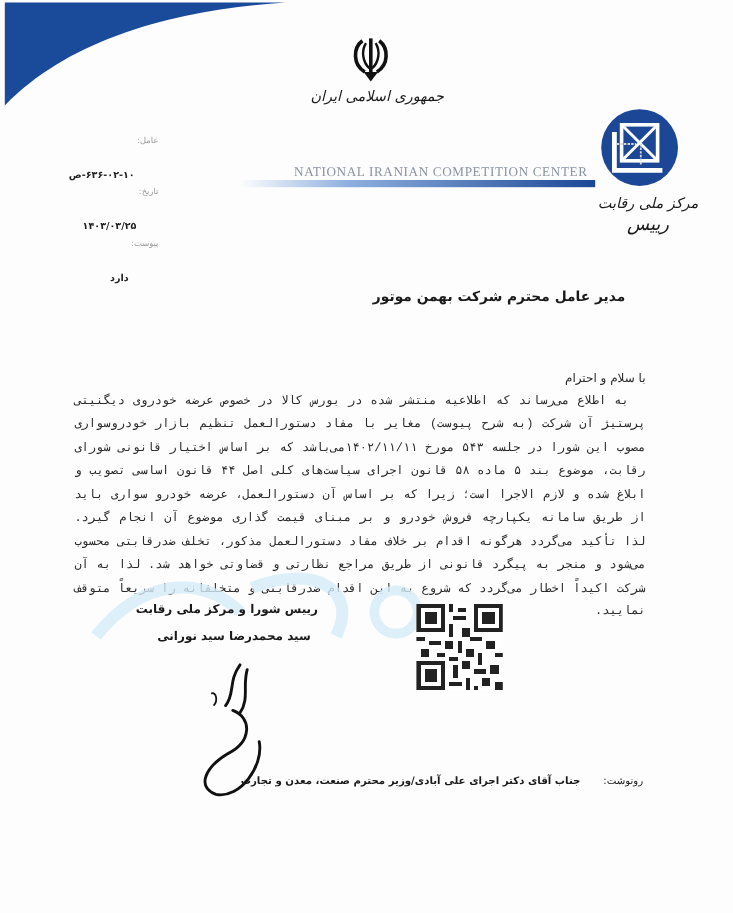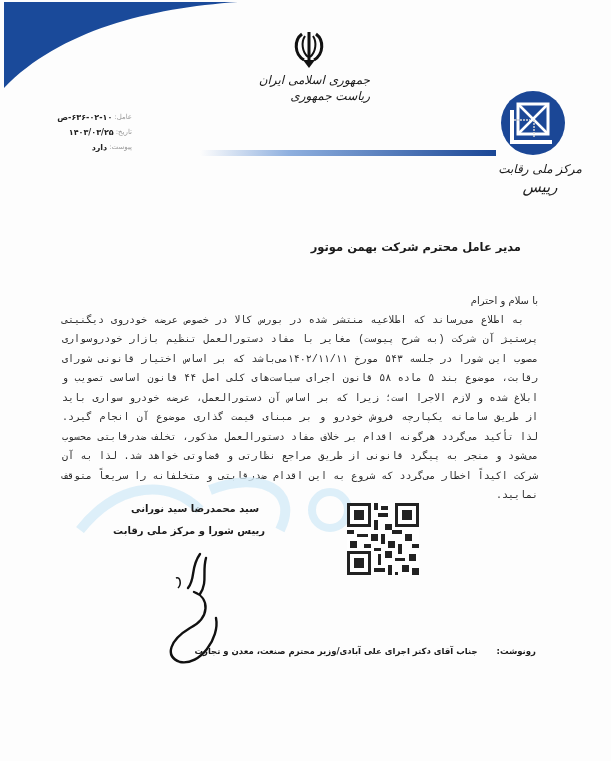--- a/index.html
+++ b/index.html
@@ -9,31 +9,31 @@
     .emblem { position: absolute; left: 292px; top: 30px; width: 34px; height: 40px; }
     .gov-text { position: absolute; left: 250px; top: 72px; width: 120px; text-align: right; font-family: "DejaVu Serif", serif; font-style: italic; font-size: 12px; line-height: 16px; direction: rtl; }
     .nicc-en { position: absolute; left: 245px; top: 138px; width: 250px; font-family: "Liberation Serif", serif; font-size: 11px; color: #8a93a3; letter-spacing: 0.5px; white-space: nowrap; }
     .nicc-bar { position: absolute; left: 200px; top: 150px; width: 296px; height: 6px; background: linear-gradient(90deg, rgba(27,71,150,0) 0%, #8fb0df 30%, #1b4796 100%); }
     .nicc-logo { position: absolute; left: 500px; top: 90px; width: 66px; height: 66px; }
     .org-fa { position: absolute; left: 490px; top: 160px; width: 100px; text-align: center; direction: rtl; font-family: "DejaVu Serif", serif; font-style: italic; font-size: 12px; line-height: 18px; }
     .org-fa .role { font-size: 15px; }
     .meta { position: absolute; left: 40px; top: 110px; width: 92px; direction: rtl; font-size: 8px; line-height: 15px; }
     .meta-row { display: flex; justify-content: flex-start; gap: 2px; white-space: nowrap; }
     .meta-label { color: #9a9a9a; font-size: 7px; }
-    .meta-value { font-weight: bold; color: #222; font-size: 8px; }
+    .meta-value { font-weight: bold; color: #222; font-size: 8px; margin-top: 28px; }
     .addressee { position: absolute; right: 90px; top: 240px; direction: rtl; font-weight: bold; font-size: 11.5px; white-space: nowrap; text-align: right; }
-    .body-text { position: absolute; left: 62px; top: 291px; width: 476px; direction: rtl; text-align: justify; font-size: 10px; line-height: 19.5px; color: #2a2a2a; }
+    .body-text { position: absolute; left: 62px; top: 306px; width: 476px; direction: rtl; text-align: justify; font-size: 10px; line-height: 19.5px; color: #2a2a2a; }
     .greeting { display: block; }
     .para { text-indent: 14px; display: block; font-family: Liberation Mono, monospace; }
     .watermark { position: absolute; left: 60px; top: 470px; width: 330px; height: 70px; }
     .signer { position: absolute; left: 125px; top: 498px; width: 140px; text-align: center; direction: rtl; font-weight: bold; font-size: 10px; line-height: 22px; white-space: nowrap; }
     .qr { position: absolute; left: 347px; top: 503px; width: 72px; height: 72px; }
     .signature { position: absolute; left: 150px; top: 548px; width: 80px; height: 120px; }
     .cc { position: absolute; right: 75px; top: 646px; direction: rtl; font-size: 8.5px; white-space: nowrap; font-weight: bold; }
-    .cc-label { font-weight: bold; margin-left: 16px; margin-top: 32px; }
+    .cc-label { font-weight: normal; margin-left: 16px; margin-top: 32px; }
   </style>
 </head>
 <body>
 
 <div class="page">
 
   <svg class="corner-swoosh" viewBox="0 0 240 90">
     <path d="M4 2 L238 2 C150 8 60 30 4 88 Z" fill="#1a4a9a"></path>
   </svg>
 
@@ -41,23 +41,23 @@
     <path d="M10 4 C2 10 2 24 12 30" stroke="#111" stroke-width="3" fill="none"></path>
     <path d="M24 4 C32 10 32 24 22 30" stroke="#111" stroke-width="3" fill="none"></path>
     <path d="M13 6 C9 12 10 22 16 27" stroke="#111" stroke-width="2" fill="none"></path>
     <path d="M21 6 C25 12 24 22 18 27" stroke="#111" stroke-width="2" fill="none"></path>
     <rect x="15.5" y="2" width="3" height="30" fill="#111"></rect>
     <path d="M11 30 L17 38 L23 30 Z" fill="#111"></path>
   </svg>
 
   <div class="gov-text">
     <div>جمهوری اسلامی ایران</div>
-    <div>ریاست جمهوری</div>
   </div>
 
+  <div class="nicc-en">NATIONAL IRANIAN COMPETITION CENTER</div>
   <div class="nicc-bar"></div>
 
   <svg class="nicc-logo" viewBox="0 0 66 66">
     <circle cx="33" cy="33" r="32" fill="#1b4796"></circle>
     <rect x="18" y="14" width="30" height="30" fill="none" stroke="#fff" stroke-width="3"></rect>
     <line x1="18" y1="14" x2="48" y2="44" stroke="#fff" stroke-width="2.5"></line>
     <line x1="48" y1="14" x2="18" y2="44" stroke="#fff" stroke-width="2.5"></line>
     <path d="M12 20 L12 52 L52 52" fill="none" stroke="#fff" stroke-width="4"></path>
     <line x1="14" y1="30" x2="30" y2="30" stroke="#d8d8d8" stroke-width="1.5" stroke-dasharray="2 1"></line>
     <line x1="34" y1="30" x2="34" y2="48" stroke="#d8d8d8" stroke-width="1.5" stroke-dasharray="2 1"></line>
@@ -90,22 +90,22 @@
     <span class="para">به اطلاع می‌رساند که اطلاعیه منتشر شده در بورس کالا در خصوص عرضه خودروی دیگنیتی پرستیژ آن شرکت (به شرح پیوست) مغایر با مفاد دستورالعمل تنظیم بازار خودروسواری مصوب این شورا در جلسه ۵۴۳ مورخ ۱۴۰۲/۱۱/۱۱می‌باشد که بر اساس اختیار قانونی شورای رقابت، موضوع بند ۵ ماده ۵۸ قانون اجرای سیاست‌های کلی اصل ۴۴ قانون اساسی تصویب و ابلاغ شده و لازم الاجرا است؛ زیرا که بر اساس آن دستورالعمل، عرضه خودرو سواری باید از طریق سامانه یکپارچه فروش خودرو و بر مبنای قیمت گذاری موضوع آن انجام گیرد. لذا تأکید می‌گردد هرگونه اقدام بر خلاف مفاد دستورالعمل مذکور، تخلف ضدرقابتی محسوب می‌شود و منجر به پیگرد قانونی از طریق مراجع نظارتی و قضاوتی خواهد شد. لذا به آن شرکت اکیداً اخطار می‌گردد که شروع به این اقدام ضدرقابتی و متخلفانه را سریعاً متوقف نمایید.</span>
   </div>
 
   <svg class="watermark" viewBox="0 0 330 70">
     <path d="M20 60 C60 10 110 10 140 40" stroke="#d4ebf7" stroke-width="10" fill="none" opacity="0.8"></path>
     <path d="M150 20 C200 0 240 20 220 60" stroke="#d4ebf7" stroke-width="10" fill="none" opacity="0.8"></path>
     <circle cx="270" cy="40" r="18" fill="none" stroke="#d4ebf7" stroke-width="8" opacity="0.8"></circle>
   </svg>
 
   <div class="signer">
+    <div>رییس شورا و مرکز ملی رقابت</div>
     <div>سید محمدرضا سید نورانی</div>
-    <div>رییس شورا و مرکز ملی رقابت</div>
   </div>
 
   <svg class="qr" viewBox="0 0 21 21" shape-rendering="crispEdges">
     <rect width="21" height="21" fill="#fff"></rect>
     <g fill="#222">
       <rect x="0" y="0" width="7" height="7"></rect>
         <rect x="1" y="1" width="5" height="5" fill="#fff"></rect>
         <rect x="2" y="2" width="3" height="3"></rect>
       <rect x="14" y="0" width="7" height="7"></rect>
         <rect x="15" y="1" width="5" height="5" fill="#fff"></rect>

